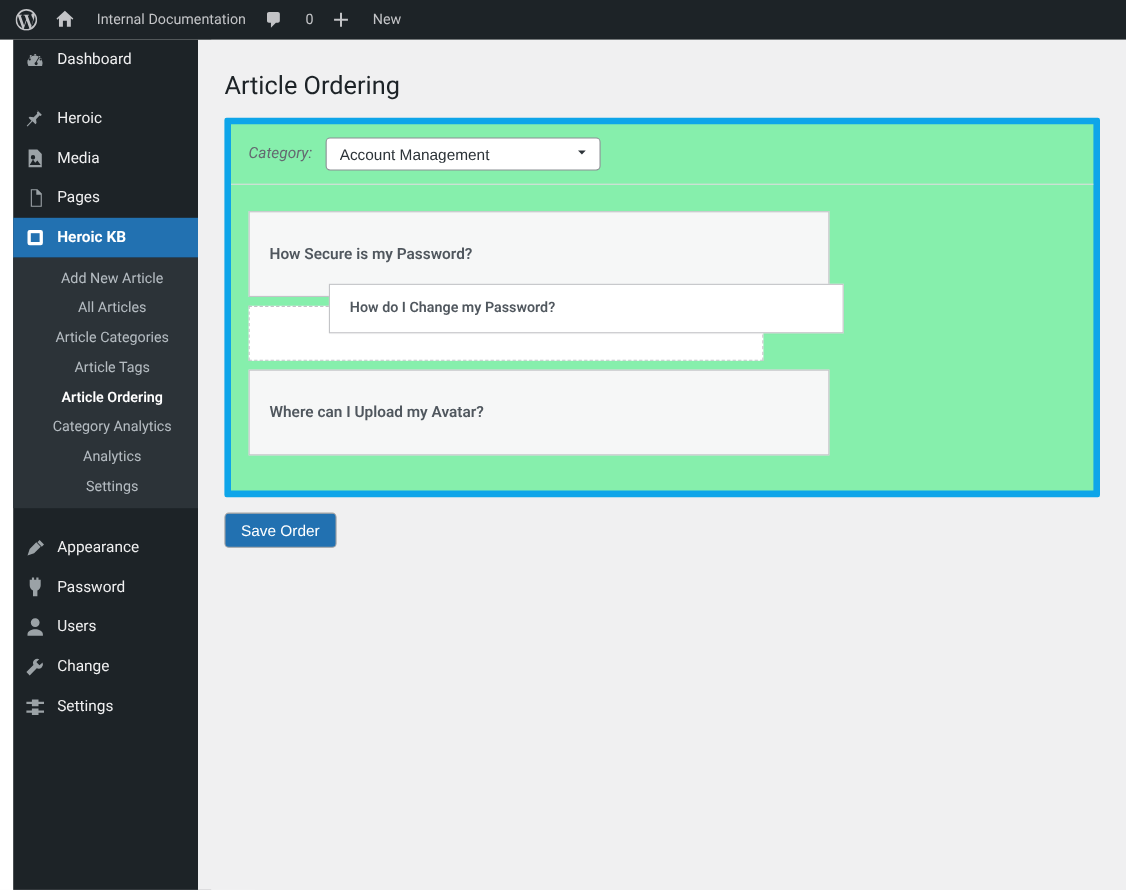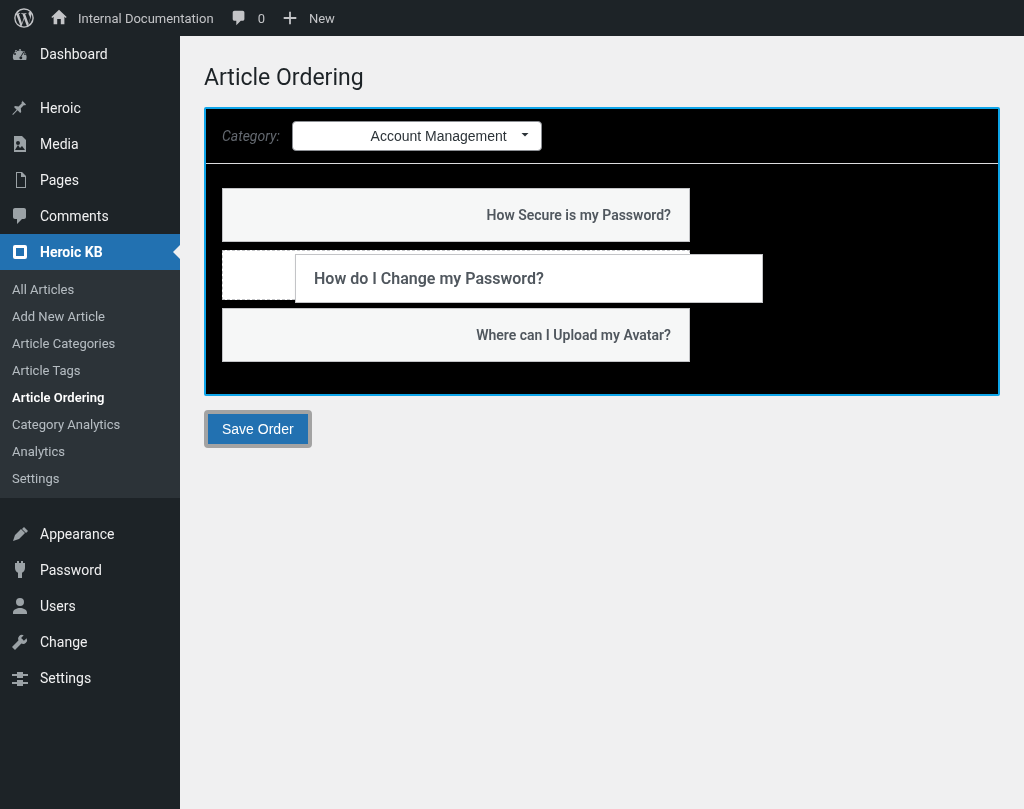--- a/index.html
+++ b/index.html
@@ -17,33 +17,34 @@
   font-size: 13px;
   padding: 0 6px;
   z-index: 100;
 }
 .admin-bar-item {
   display: flex;
   align-items: center;
   padding: 0 8px;
   height: 36px;
   cursor: pointer;
-  gap: 10px;
+  gap: 20px;
 }
 .ab-icon svg { fill: #c3c4c7; vertical-align: middle; }
 
 
 .sidebar {
   position: absolute;
-  top: 36px; left: 0;
+  top: 36px; left: 12px;
   width: 180px;
   bottom: 0;
   background: #1d2327;
   color: #c3c4c7;
   font-size: 14px;
+  text-align: center;
 }
 .menu-item {
   display: flex;
   align-items: center;
   padding: 8px 8px 8px 10px;
   gap: 10px;
   cursor: pointer;
   color: #f0f0f1;
   position: relative;
 }
@@ -103,22 +104,22 @@
   overflow: hidden;
 }
 .page-title {
   font-size: 23px;
   font-weight: 400;
   color: #1d2327;
   padding: 18px 0 16px 0;
 }
 
 .panel {
-  background: #000000;
-  border: 2px solid #0ea5e9;
+  background: #86efac;
+  border: 6px solid #0ea5e9;
   border-radius: 2px;
 }
 
 .panel-head {
   display: flex;
   align-items: center;
   gap: 12px;
   padding: 12px 16px;
   border-bottom: 1px solid #dcdcde;
 }
@@ -135,79 +136,77 @@
 .select-wrap select {
   appearance: none;
   -webkit-appearance: none;
   border: 1px solid #8c8f94;
   border-radius: 4px;
   padding: 6px 34px 6px 12px;
   font-size: 14px;
   background: #fff;
   min-width: 250px;
   color: #2c3338;
-  text-align: right;
 }
 .select-caret {
   position: absolute;
   right: 10px;
   pointer-events: none;
 }
 .select-caret svg { fill: #2c3338; }
 
 .panel-body {
   padding: 24px 16px;
   position: relative;
   min-height: 210px;
 }
 
 .sortable-item {
   border: 1px solid #c3c4c7;
   background: #f6f7f7;
-  padding: 18px 18px;
+  padding: 30px 18px;
   margin-bottom: 8px;
   font-size: 14px;
   color: #50575e;
   font-weight: 600;
-  width: 468px;
+  width: 528px;
   cursor: move;
-  text-align: right;
 }
 
 .sortable-placeholder {
   border: 1px dashed #c3c4c7;
   background: #fff;
   height: 50px;
   width: 468px;
   margin-bottom: 8px;
 }
 
 .dragging {
   position: absolute;
   left: 89px;
   top: 90px;
   width: 468px;
   border: 1px solid #c3c4c7;
   background: #fff;
   padding: 14px 18px;
-  font-size: 16px;
+  font-size: 13px;
   color: #50575e;
   font-weight: 600;
   box-shadow: 0 1px 2px rgba(0,0,0,.06);
   z-index: 5;
   cursor: grabbing;
 }
 
 .save-row {
   padding: 14px 0 0 0;
 }
 .btn-primary {
   background: #2271b1;
   color: #fff;
-  border: 4px solid #a3a3a3;
+  border: 1px solid #a3a3a3;
   border-radius: 4px;
   padding: 7px 14px;
   font-size: 14px;
   cursor: pointer;
 }
 </style>
 </head>
 <body>
 
 <div class="admin-bar">
@@ -277,42 +276,34 @@
 
   <div class="menu-item">
     <span class="mi-icon">
       <svg width="20" height="20" viewBox="0 0 20 20">
           <path d="M6 2h6l4 4v12H6V2zm1 1v14h8V7h-4V3H7z"></path>
         </svg>
     </span>
     <span>Pages</span>
   </div>
 
-  <div class="menu-item">
-    <span class="mi-icon">
-      <svg width="20" height="20" viewBox="0 0 20 20">
-          <path d="M5 2h9c1.1 0 2 .9 2 2v7c0 1.1-.9 2-2 2h-2l-5 5v-5H5c-1.1 0-2-.9-2-2V4c0-1.1.9-2 2-2z"></path>
-        </svg>
-    </span>
-    <span>Comments</span>
-  </div>
 
   <div class="menu-item active">
     <span class="mi-icon">
       <svg width="20" height="20" viewBox="0 0 20 20">
           <rect x="3" y="3" width="14" height="14" rx="2" fill="#fff"></rect>
           <rect x="6" y="6" width="8" height="8" fill="#2271b1"></rect>
         </svg>
     </span>
     <span>Heroic KB</span>
   </div>
 
   <div class="submenu">
+    <div class="submenu-item">Add New Article</div>
     <div class="submenu-item">All Articles</div>
-    <div class="submenu-item">Add New Article</div>
     <div class="submenu-item">Article Categories</div>
     <div class="submenu-item">Article Tags</div>
     <div class="submenu-item current">Article Ordering</div>
     <div class="submenu-item">Category Analytics</div>
     <div class="submenu-item">Analytics</div>
     <div class="submenu-item">Settings</div>
   </div>
 
   <div class="menu-separator"></div>
 

